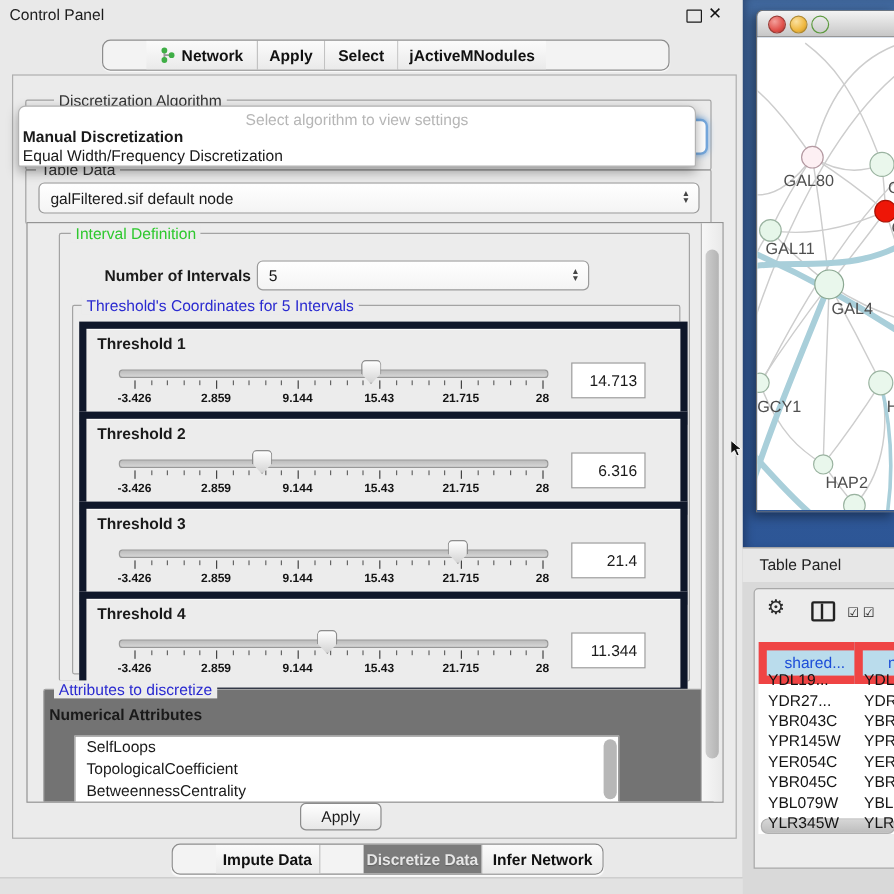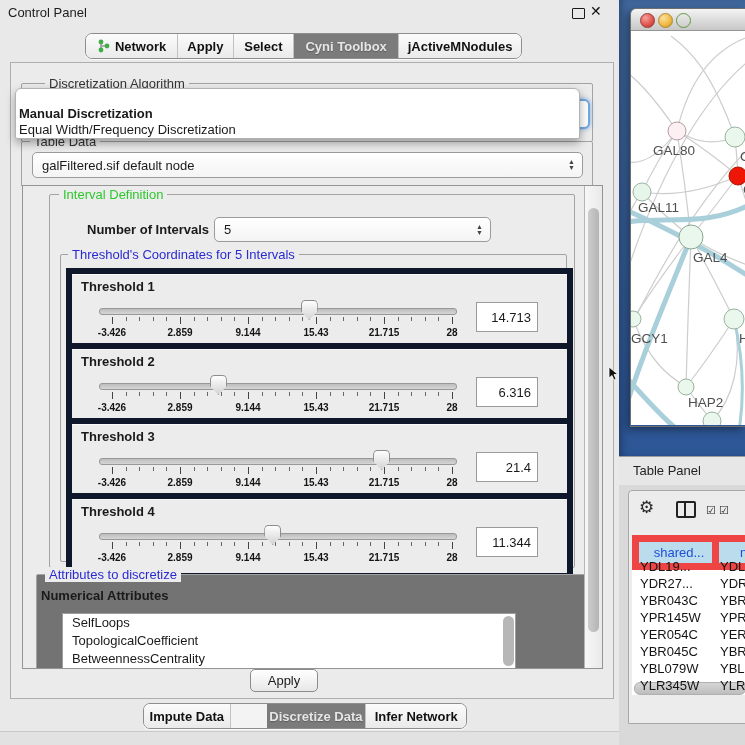--- a/index.html
+++ b/index.html
@@ -6,21 +6,21 @@
     font-family:"Liberation Sans","DejaVu Sans",sans-serif;font-size:13px;color:#1a1a1a;
     background:#e9e9e9;position:relative;}
   .abs{position:absolute;}
   
   #control-panel{left:0;top:0;width:619px;height:745px;background:#e9e9e9;border-right:1px solid #b2b2b2;}
   #cp-titlebar{left:0;top:0;width:619px;height:24px;}
   #cp-title{left:8px;top:5px;color:#1c1c1c;}
   #float-btn{left:572px;top:8px;width:11px;height:9px;border:1.5px solid #1a1a1a;border-radius:1px;background:transparent;}
   #close-btn{left:590px;top:3px;font-weight:bold;font-size:14px;color:#111;}
   
-  .tabbar{height:24px;border:1px solid #8d8d8d;border-radius:7px;background:#f3f3f3;display:flex;overflow:hidden;box-shadow:0 1px 1px rgba(255,255,255,.8);}
+  .tabbar{height:24px;border:1px solid #8d8d8d;border-radius:7px;background:#f3f3f3;display:flex;overflow:hidden;box-shadow:0 1px 1px rgba(255,255,255,.8);padding-left:36px;}
   .tabseg{display:flex;align-items:center;justify-content:center;font-weight:bold;color:#111;
     border-right:1px solid #c2c2c2;background:linear-gradient(#fbfbfb,#eaeaea);white-space:nowrap;}
   .tabseg:last-child{border-right:none;}
   .tabseg.selected{background:var(--sel-tab);color:#e6e6e6;text-shadow:0 1px 1px rgba(0,0,0,.25);}
   #top-tabs{left:85px;top:33px;width:435px;}
   
   #content{left:10px;top:62px;width:602px;height:635px;border:1px solid #aeaeae;background:#ebebeb;}
   .group{position:absolute;border:1px solid #a3a3a3;border-radius:2px;}
   .group-label{position:absolute;top:-8px;background:#ebebeb;padding:0 4px;white-space:nowrap;}
   .group-label.green{color:var(--title-green);}
@@ -104,23 +104,20 @@
           <circle cx="10" cy="7" r="2.4" fill="#3fae46"></circle>
         </svg>
         <span>Network</span>
       </div>
       <div class="tabseg" style="width: 55px;">
         <span>Apply</span>
       </div>
       <div class="tabseg" style="width: 60px;">
         <span>Select</span>
       </div>
-      <div class="tabseg selected" style="width: 105px;">
-        <span>Cyni Toolbox</span>
-      </div>
       <div class="tabseg" style="width: 123px;">
         <span>jActiveMNodules</span>
       </div>
     </div>
 
   <div class="abs" id="content">
 
     <div class="group" id="algo-group" style="left:10px;top:20px;width:570px;height:57px;">
       <span class="group-label" style="left:23px;color:#333;">Discretization Algorithm</span>
     </div>
@@ -128,20 +125,21 @@
       <span class="group-label" style="left:8px;color:#333;">Table Data</span>
       <div class="combo" style="left:10px;top:10px;width:540px;height:24px;">
         <span>galFiltered.sif default node</span>
         <span class="stepper">▲<br>▼</span>
       </div>
     </div>
   </div>
 
   <div class="abs" id="algo-combo-focus"></div>
   <div class="abs" id="algo-popup">
+    <div class="abs" id="algo-placeholder">Select algorithm to view settings</div>
     <div class="abs algo-opt" id="algo-opt-0">Manual Discretization</div>
     <div class="abs algo-opt" id="algo-opt-1">Equal Width/Frequency Discretization</div>
   </div>
 
   <div class="abs" id="scrollpane">
 
     <div class="group" style="left:26px;top:8px;width:524px;height:372px;background:#ececec;">
       <span class="group-label green" style="left:9px;background:#ececec;">Interval Definition</span>
 
       <span class="abs" style="left:37px;top:27px;font-weight:bold;">Number of Intervals</span>

